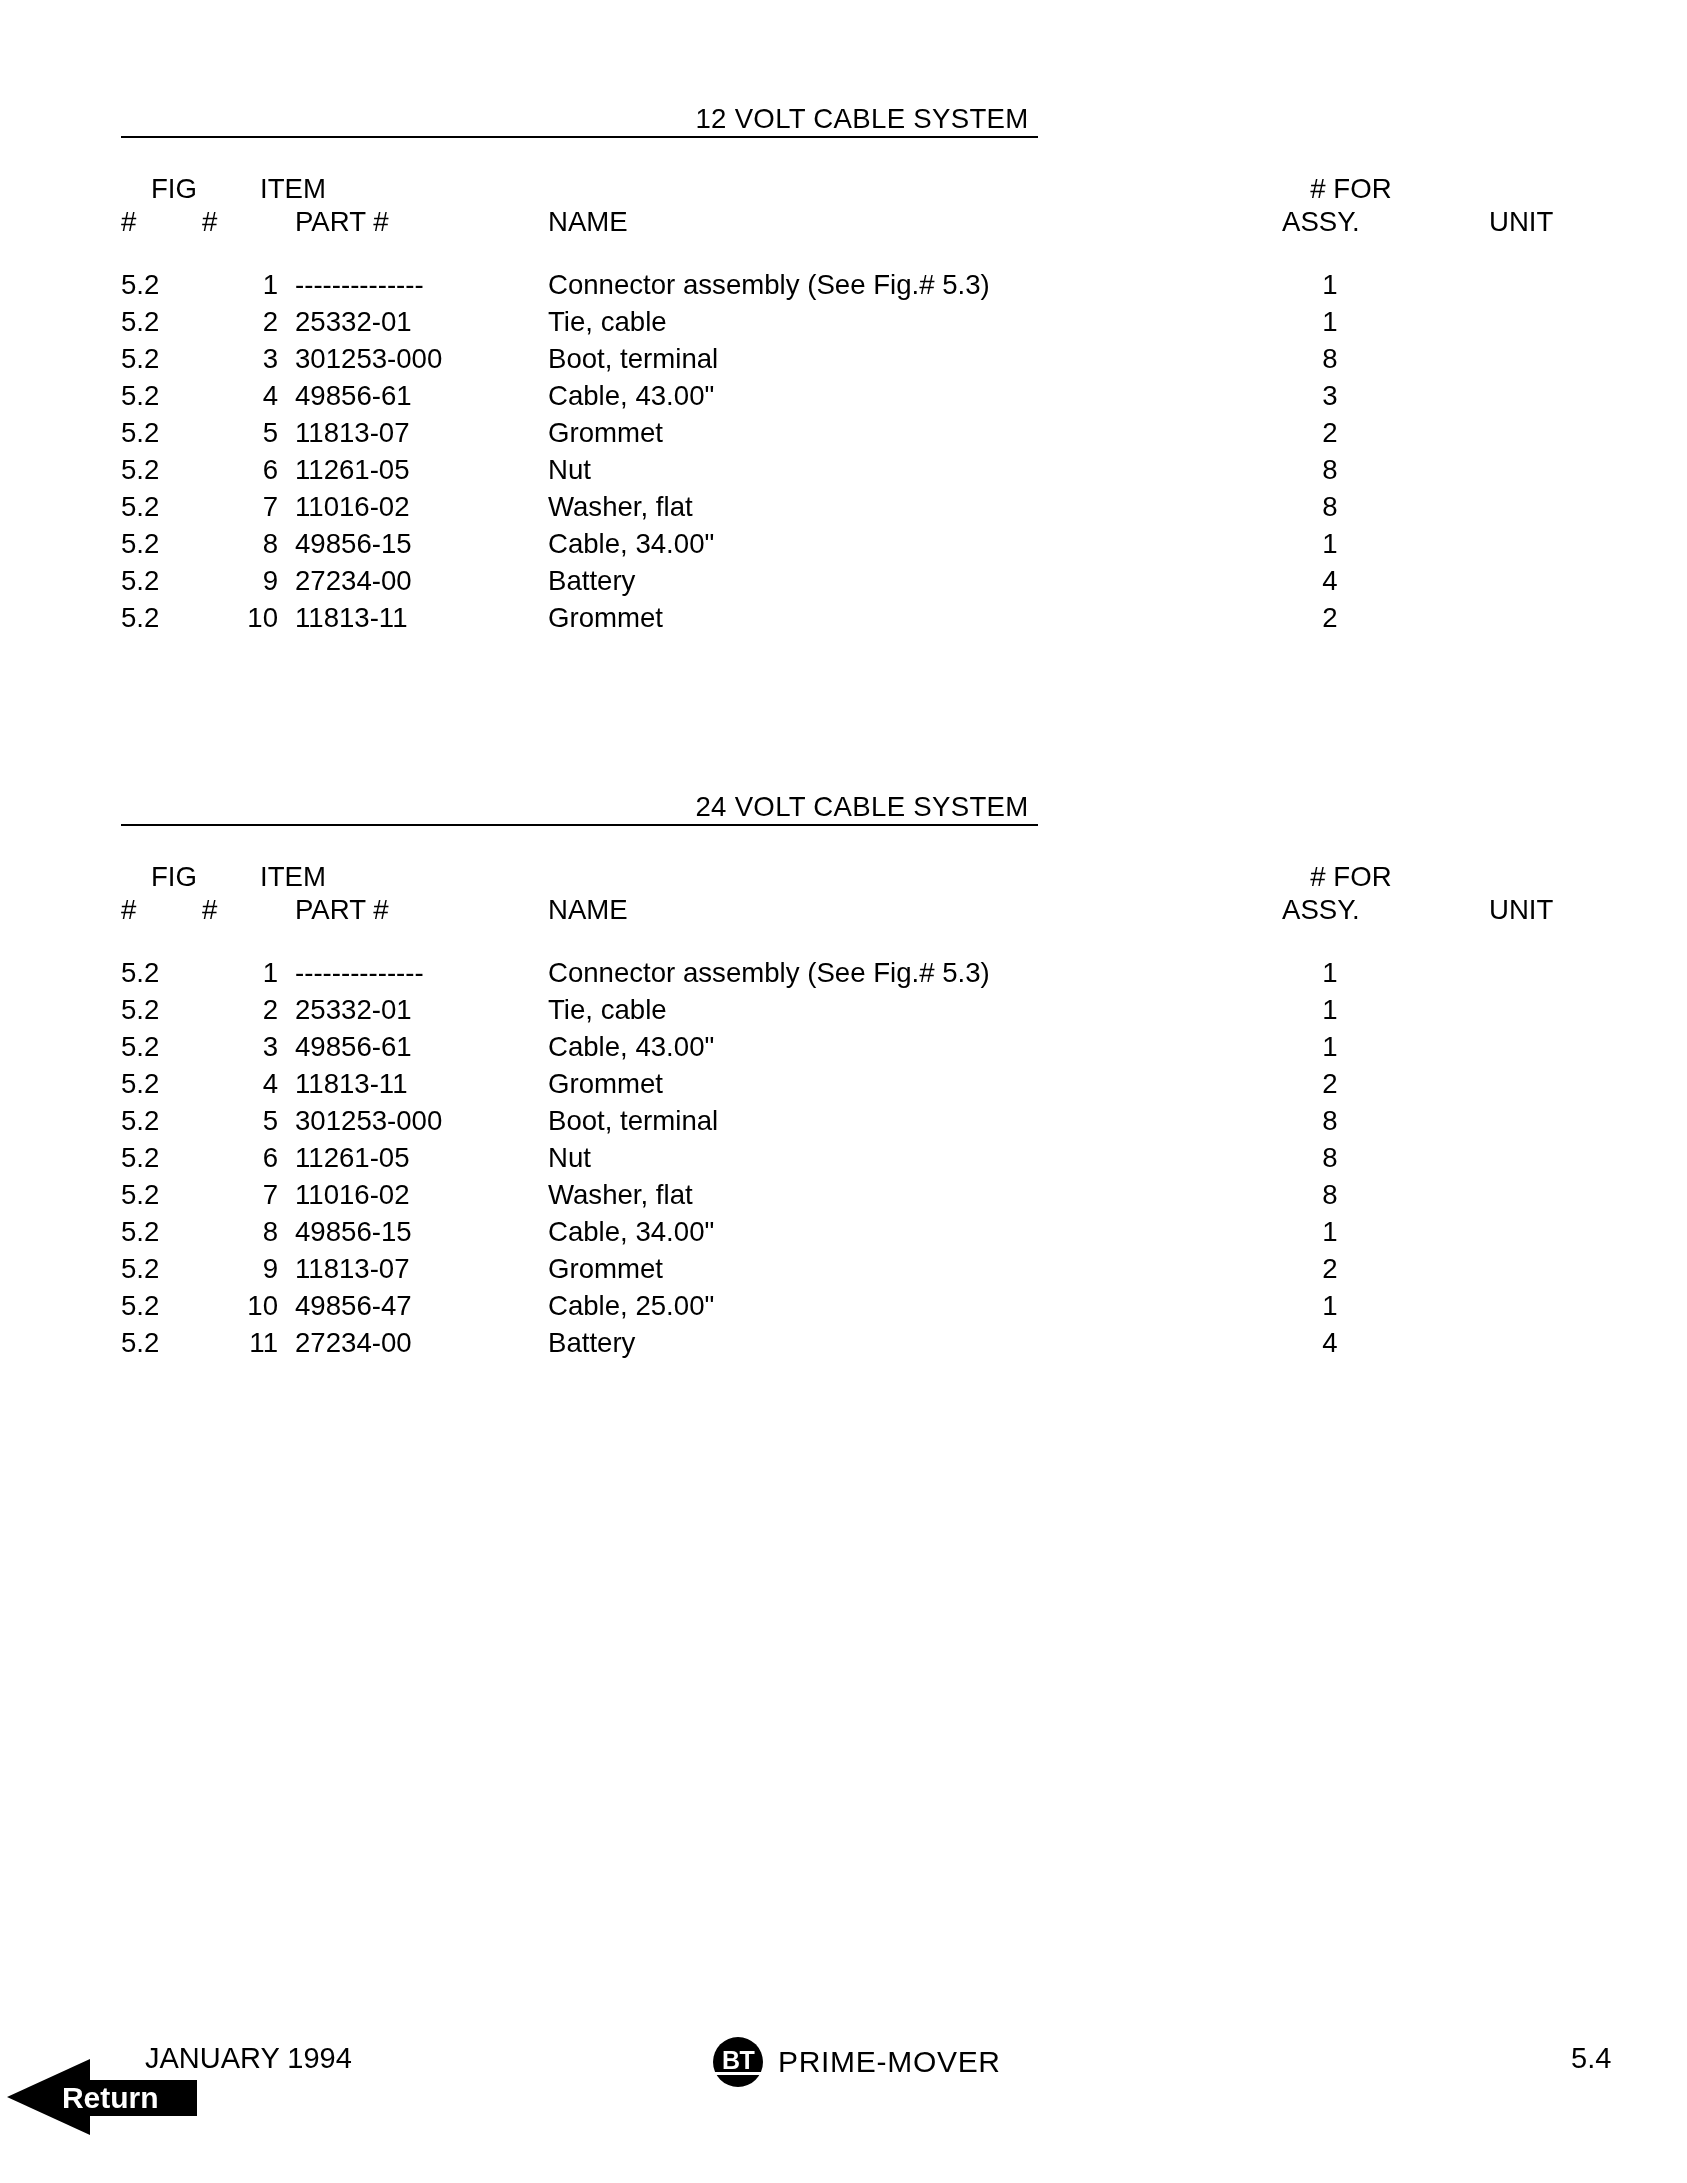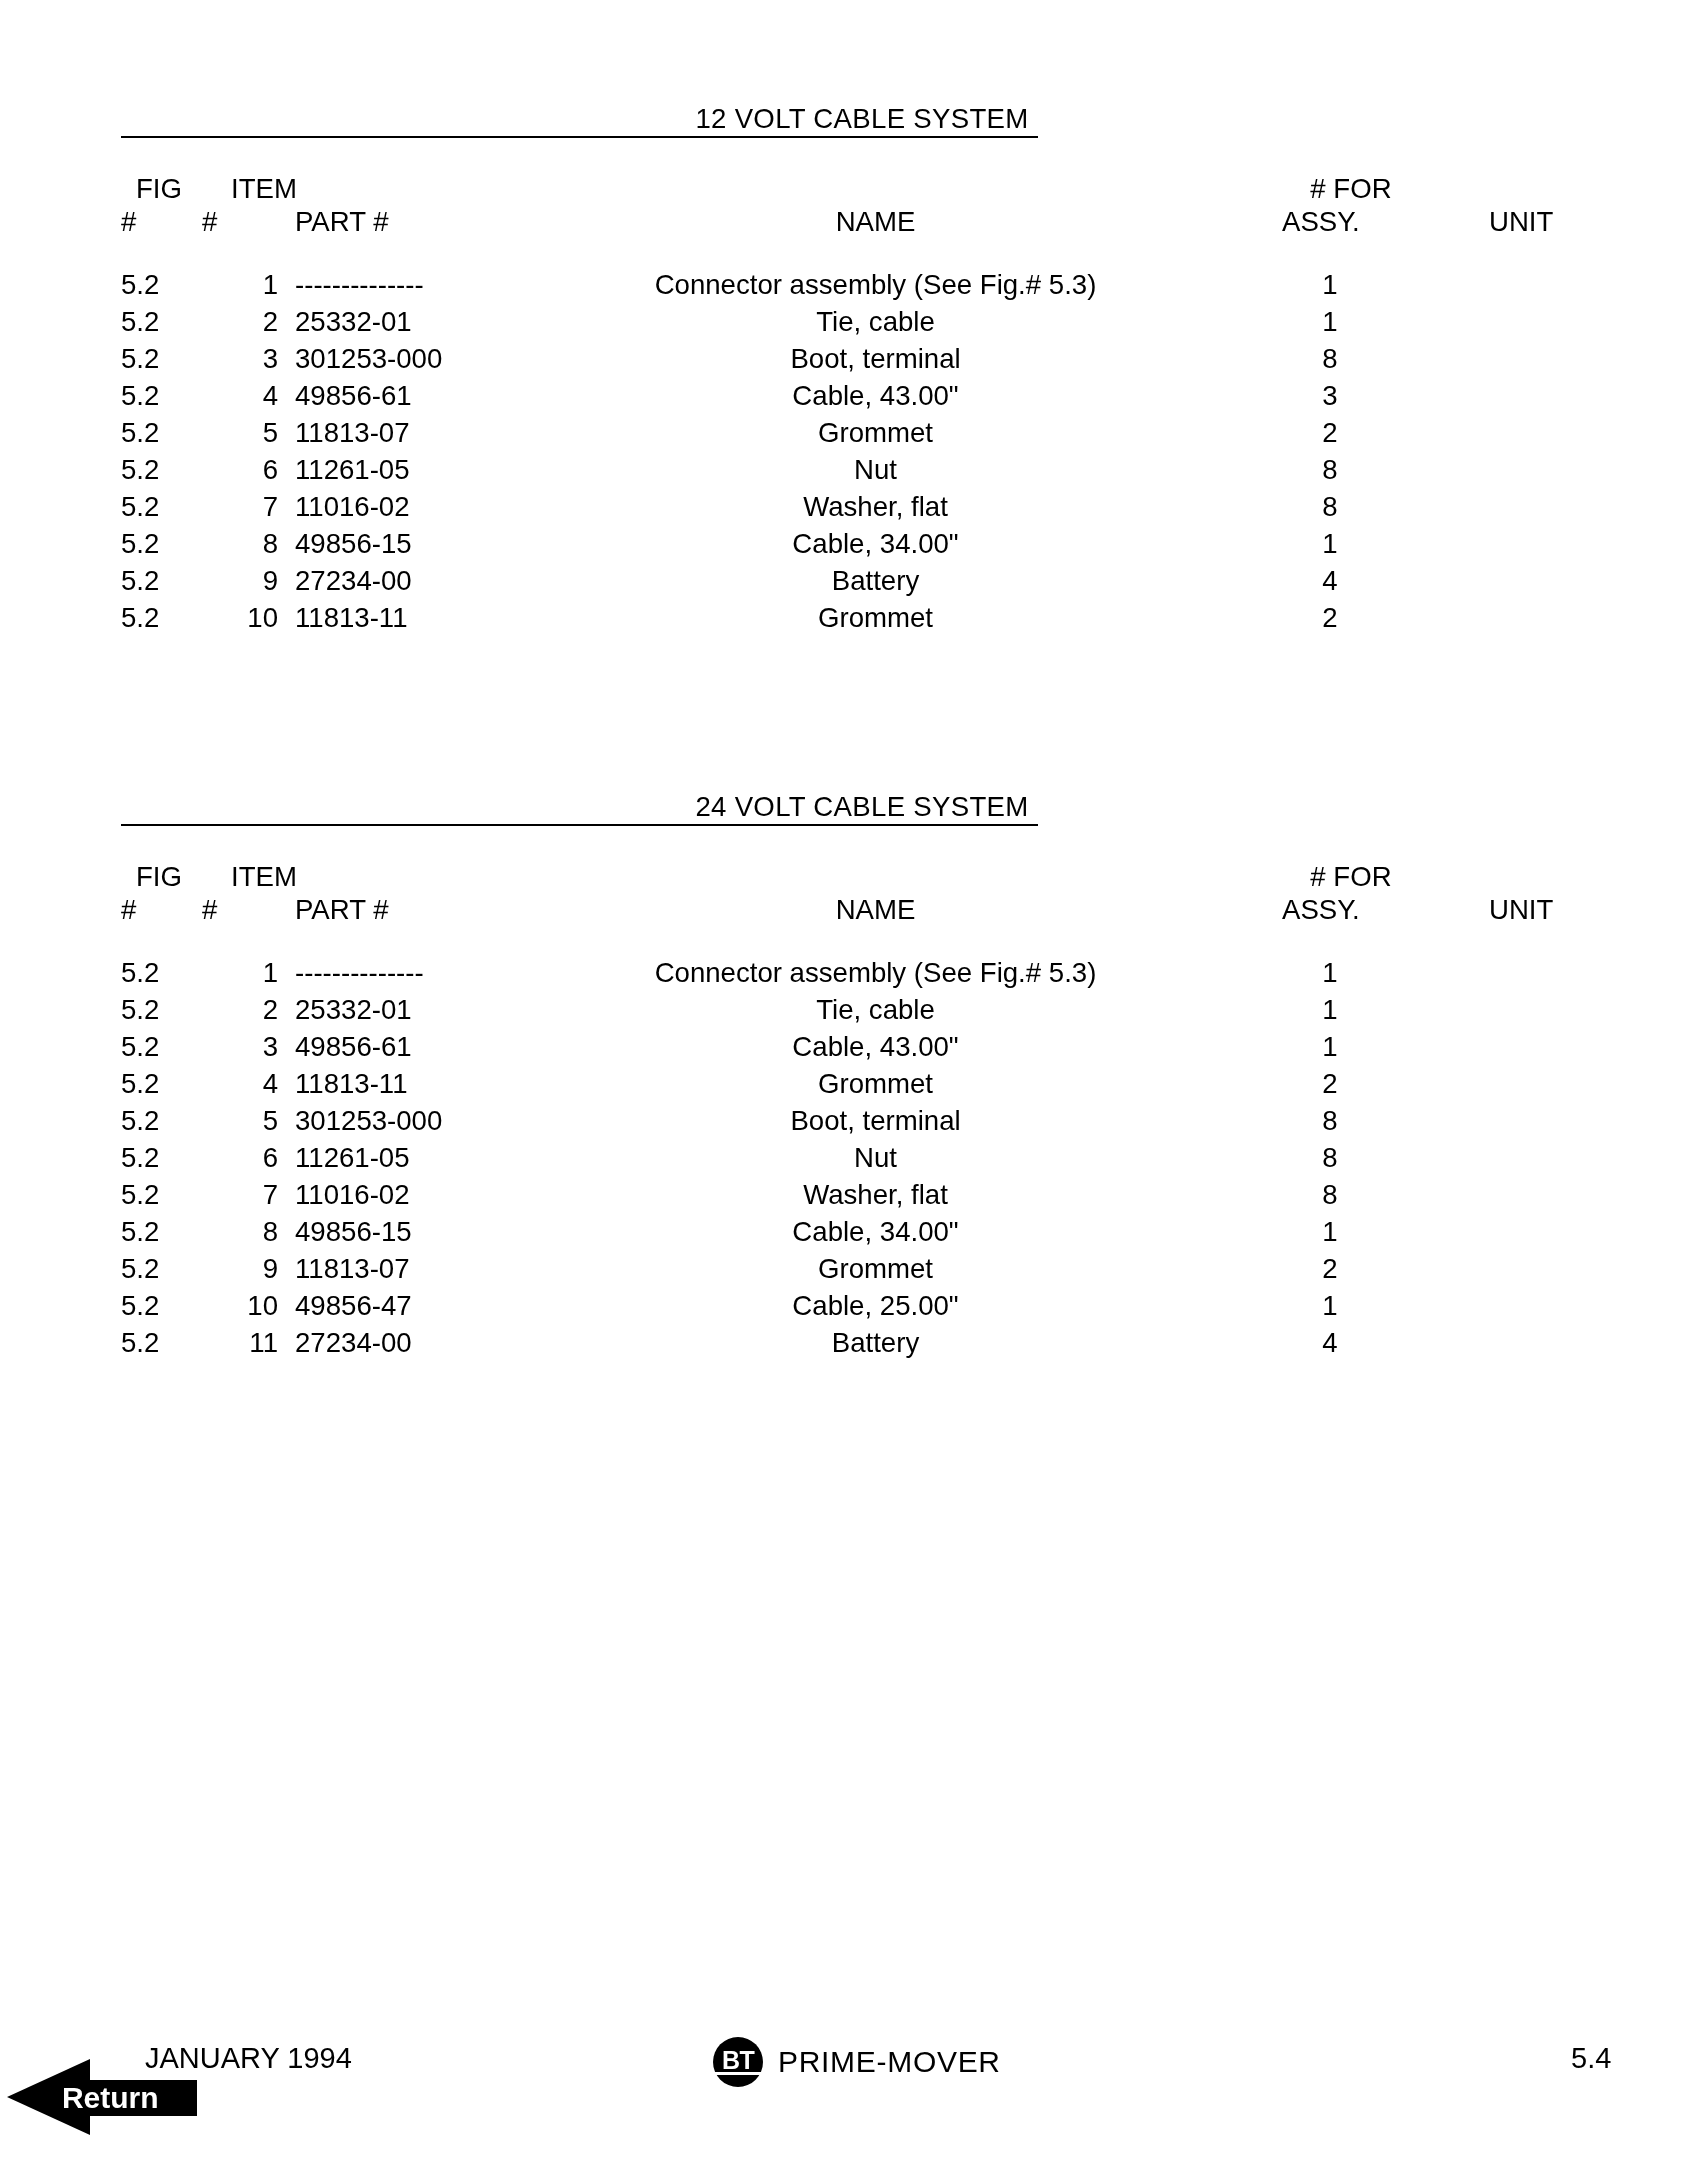--- a/index.html
+++ b/index.html
@@ -50,37 +50,37 @@
     top: 33px;
     width: 917px;
     height: 2.1px;
     background: #000000;
   }
 
   
   .col-fig    { position: absolute; left: 0px;    width: 76px; text-align: left; }
   .col-item   { position: absolute; left: 81px;  width: 76px; text-align: right; }
   .col-part   { position: absolute; left: 174px;  width: 248px; text-align: left; }
-  .col-name   { position: absolute; left: 427px;  width: 655px; text-align: center; }
+  .col-name   { position: absolute; left: 427px;  width: 655px; text-align: left; }
   .col-assy   { position: absolute; left: 1161px; width: 96px; text-align: center; }
   .col-unit   { position: absolute; left: 1296px; width: 117px; text-align: center; }
 
   
   .table-head {
     position: relative;
     margin-top: 29px;
     height: 68px;
     font-size: 27.6px;
     line-height: 33px;
   }
   .head-line-1 { position: absolute; left: 0; top: 0;   width: 100%; height: 33px; }
   .head-line-2 { position: absolute; left: 0; top: 33px; width: 100%; height: 33px; }
 
   .head-line-1 .col-fig,
-  .head-line-1 .col-item { text-align: center; }
+  .head-line-1 .col-item { text-align: right; }
   .head-line-1 .col-item { left: 81px; width: 124px; }
   .head-line-1 .col-assy { left: 1161px; width: 138px; text-align: center; }
 
   .head-line-2 .col-fig  { text-align: left; }
   .head-line-2 .col-item { text-align: left; left: 81px; width: 83px; }
   .head-line-2 .col-part { left: 174px; }
   .head-line-2 .col-assy { left: 1161px; width: 138px; text-align: left; }
   .head-line-2 .col-unit { left: 1368px; width: 138px; text-align: left; }
 
   

